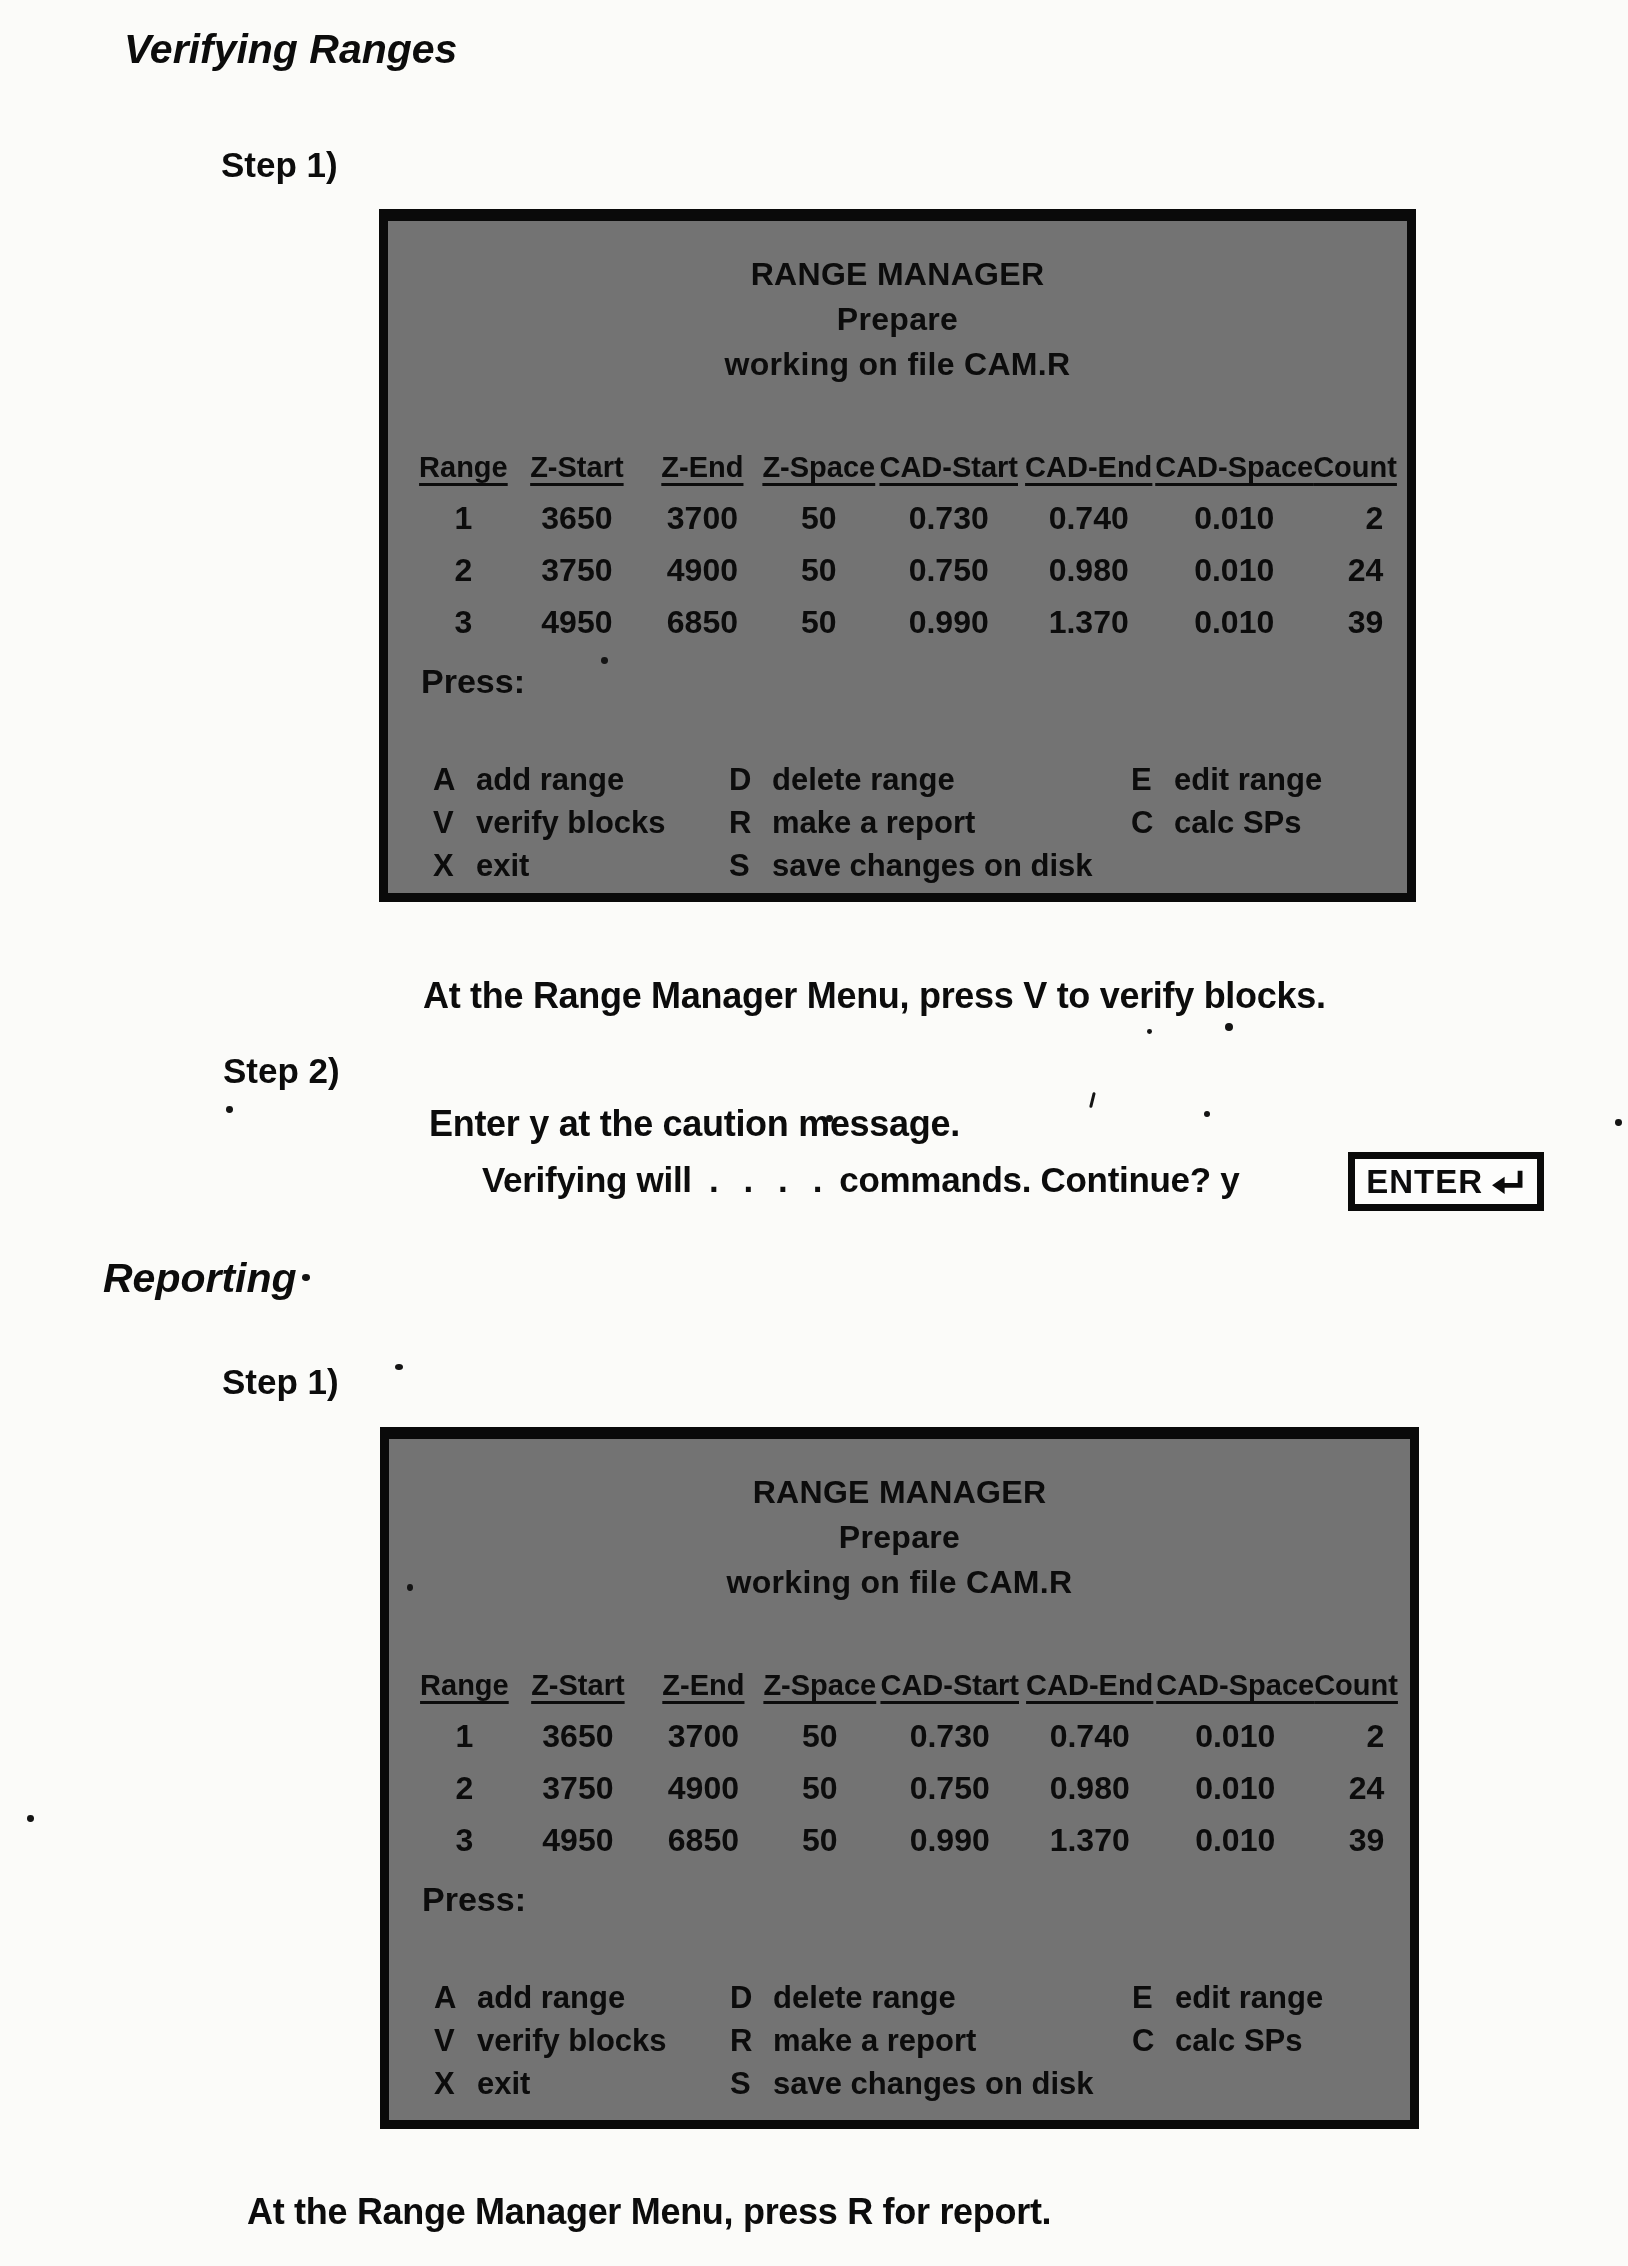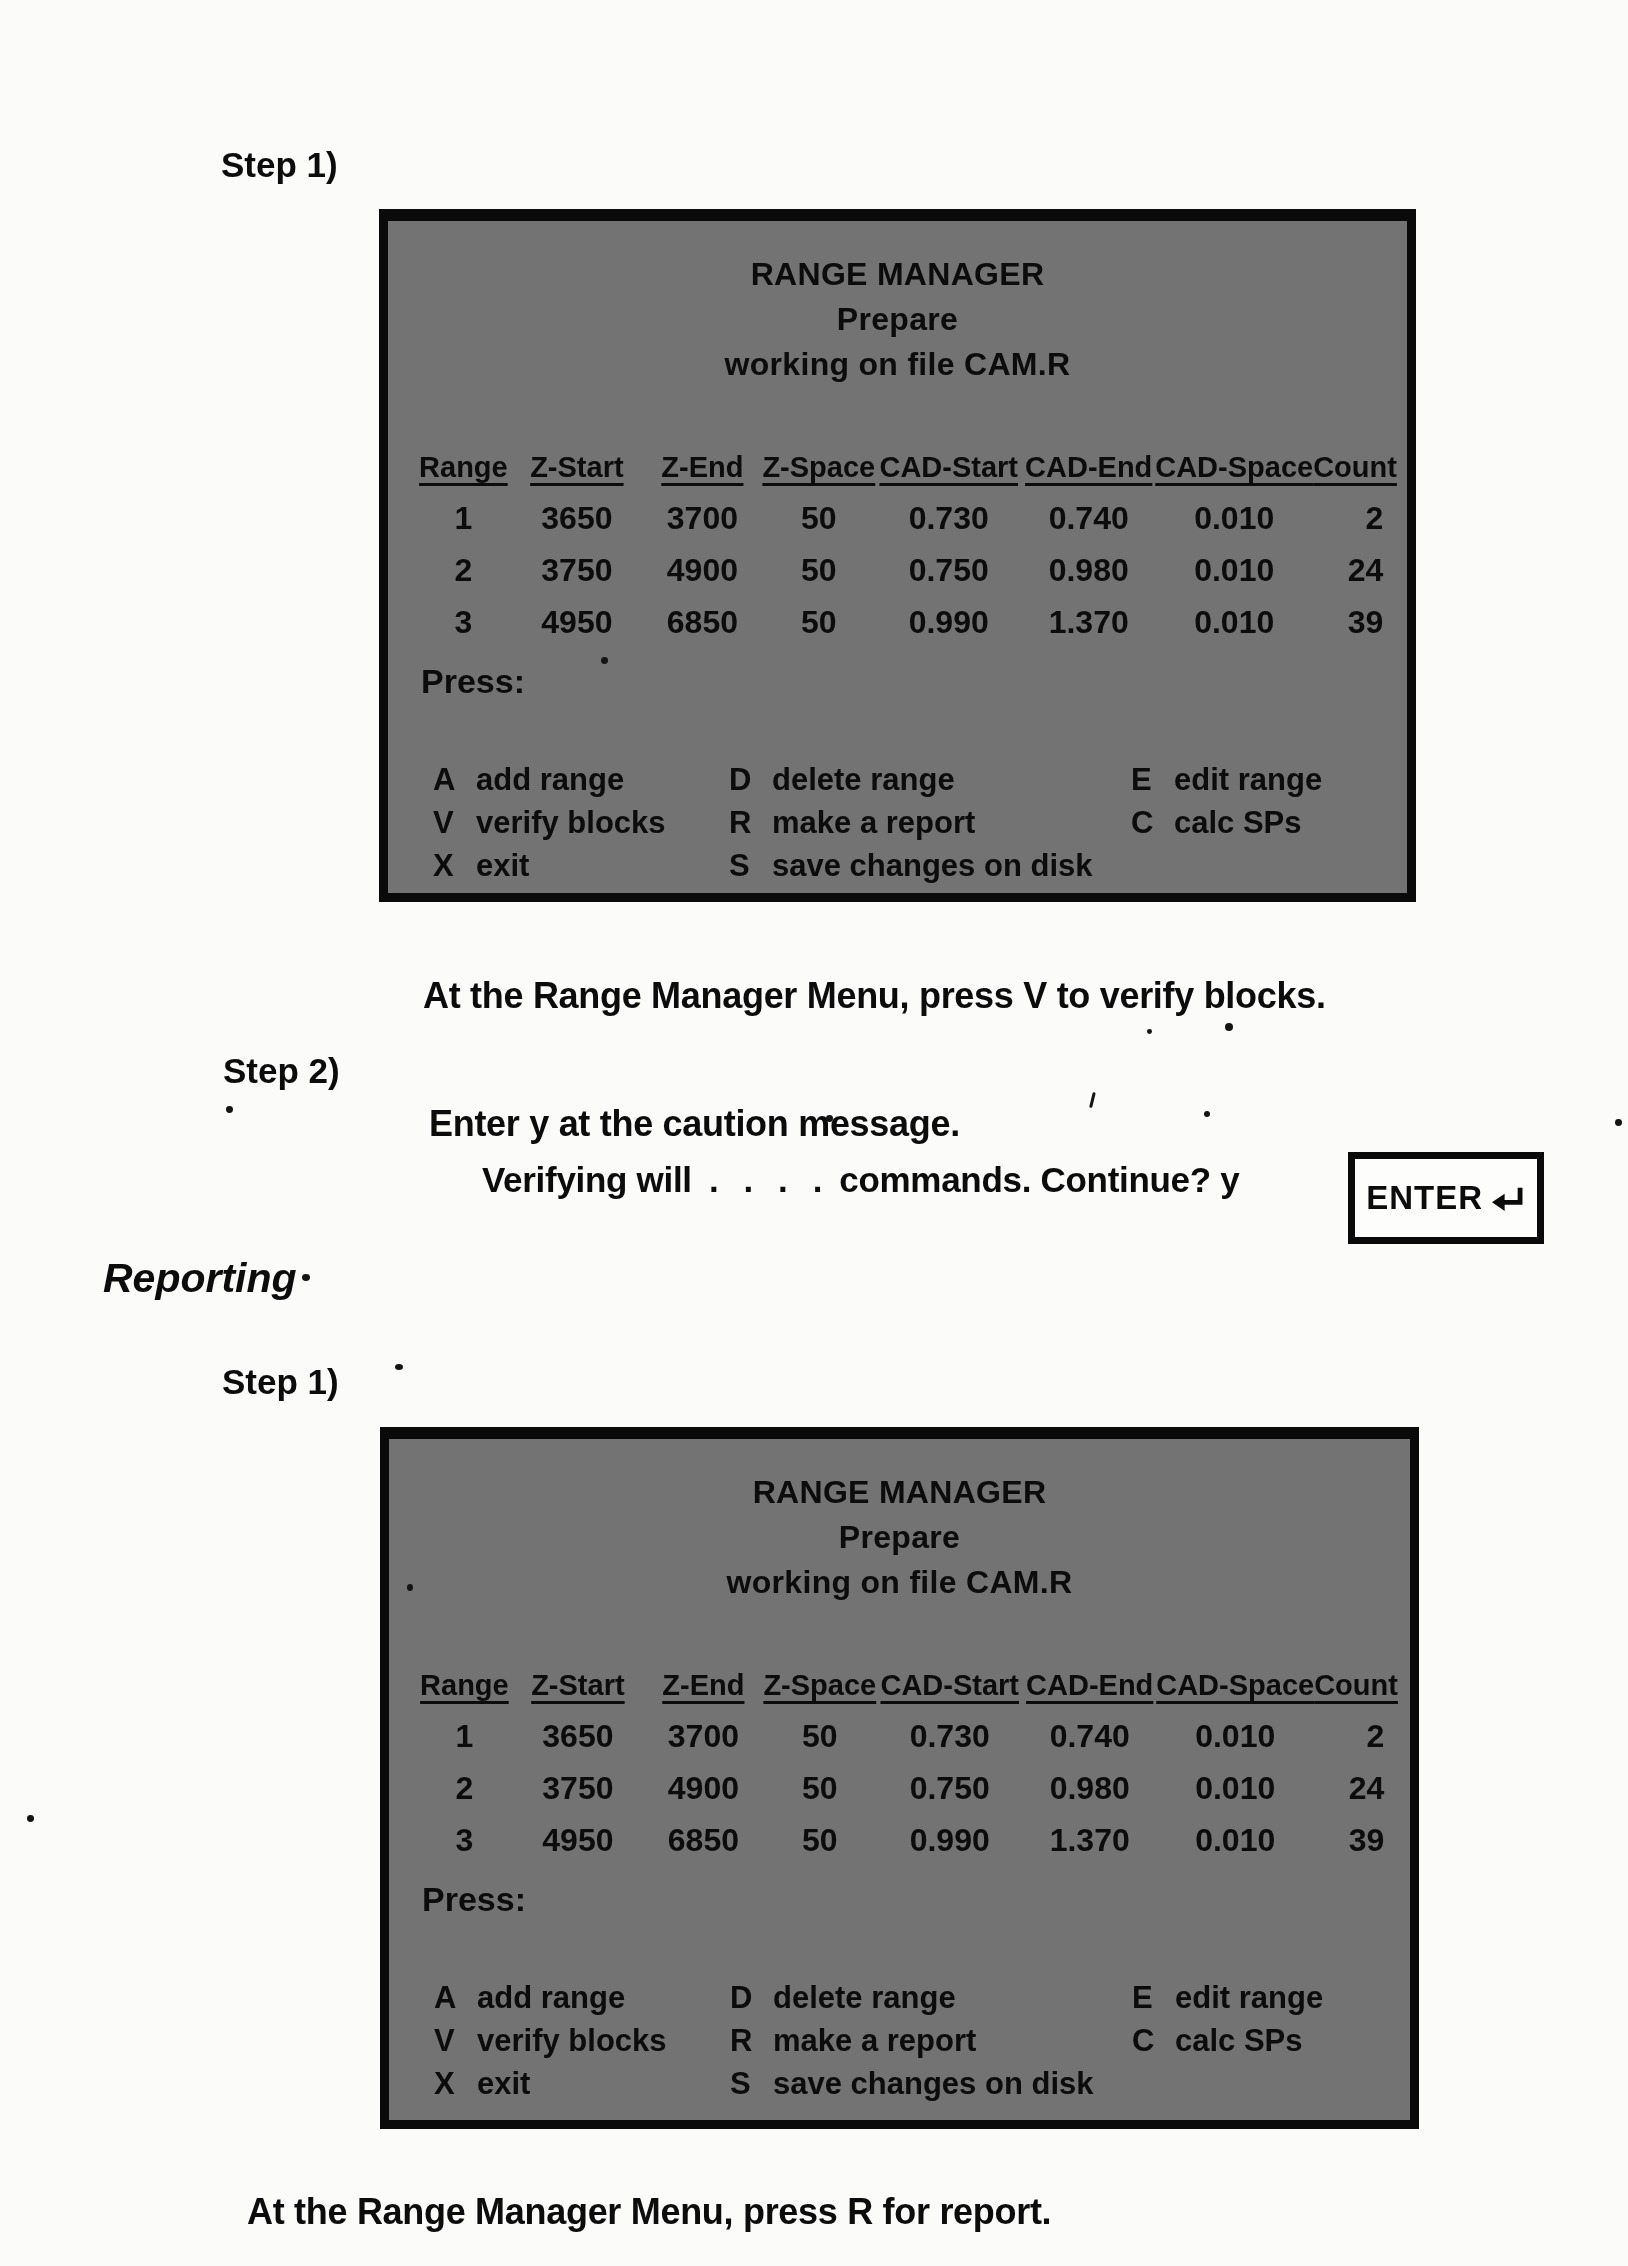--- a/index.html
+++ b/index.html
@@ -85,39 +85,40 @@
 
   
   .caution-text{
     position:absolute;left:482px;top:1160px;
     font-size:35px;font-weight:700;white-space:nowrap;
     letter-spacing:-0.3px;
   }
   .caution-ellipsis{word-spacing:15.7px;padding:0 7.8px;}
   .enter-key{
     position:absolute;left:1348px;top:1152px;
-    width:196px;height:92px;
+    width:196px;height:59px;
     border:7.8px solid #0a0a0a;
     box-sizing:border-box;
     display:flex;align-items:center;justify-content:center;
     gap:5.9px;
     font-size:33px;font-weight:700;letter-spacing:1px;
     background:#fdfdfc;
   }
   .enter-key svg{display:block;}
 
   
   .speck{position:absolute;background:#141414;border-radius:50%;}
   .speck-slash{position:absolute;width:2.9px;height:15.7px;background:#141414;transform:rotate(14deg);border-radius:2px;}
 </style>
 </head>
 <body>
 
 <div id="page">
 
+  <div class="section-title" style="left:124px;top:25.5px;">Verifying Ranges</div>
 
   <div class="step-label" style="left:221px;top:145px;">Step 1)</div>
 
   <div class="screen-box" id="box1">
   <div class="screen-inner">
     <div class="scr-head">
       <div>RANGE MANAGER</div>
       <div>Prepare</div>
       <div>working on file CAM.R</div>
     </div>

